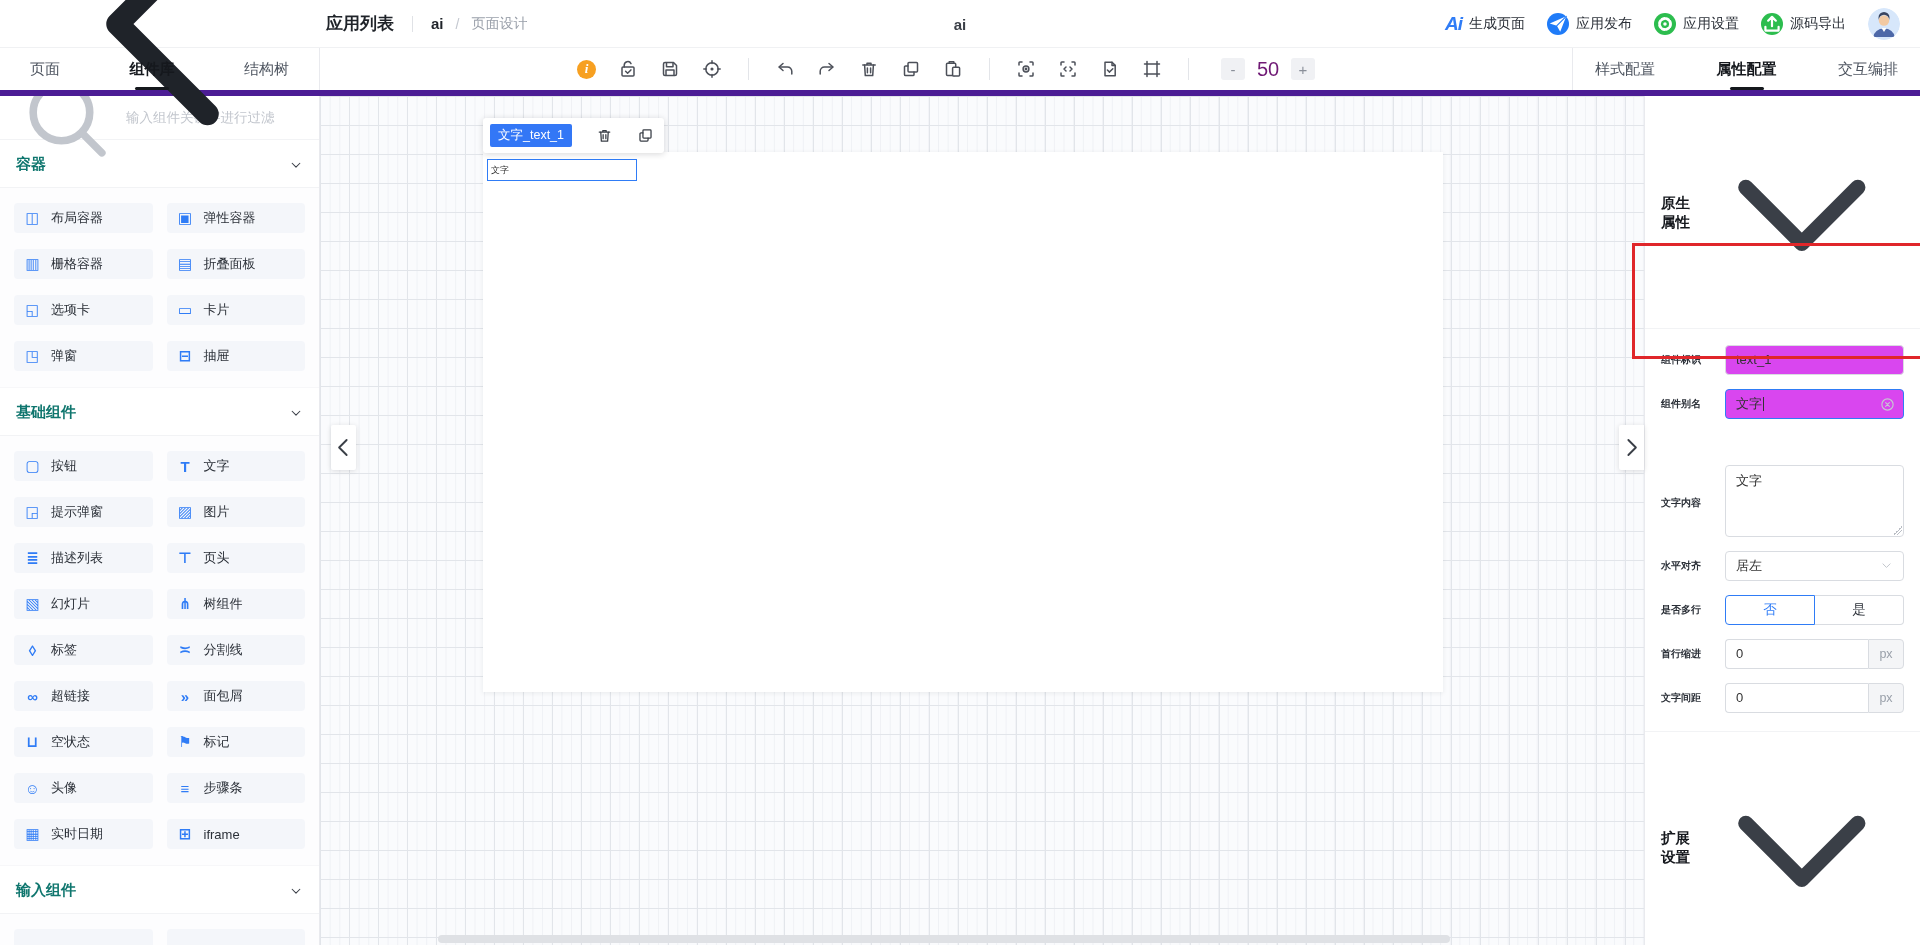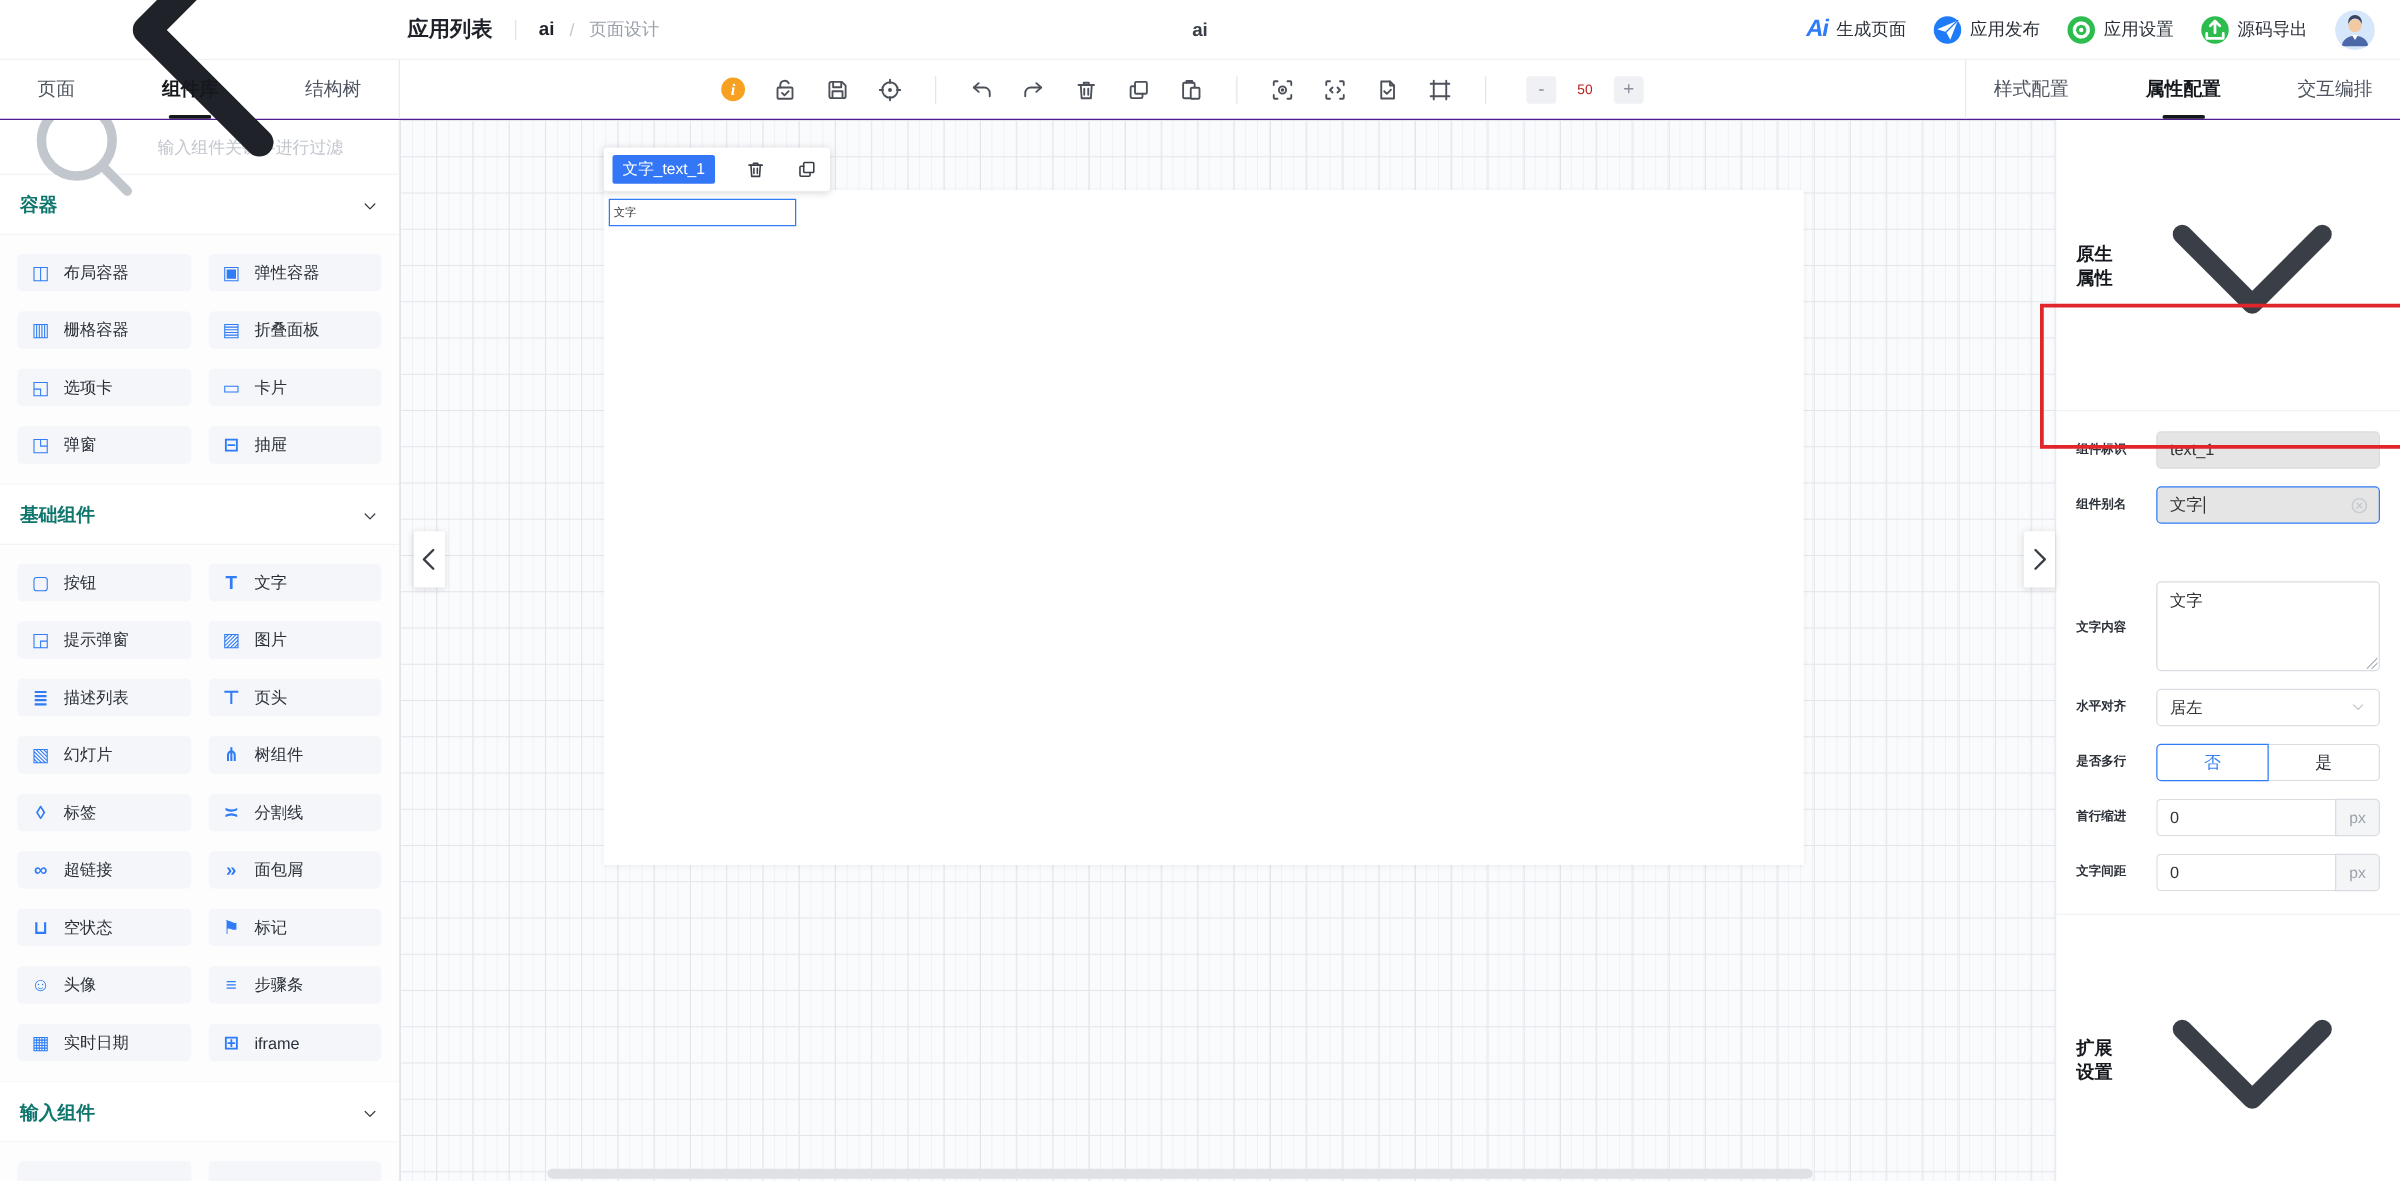--- a/index.html
+++ b/index.html
@@ -22,40 +22,40 @@
   .page-select .val { font-size:15px; font-weight:bold; color:#3a3f47;}
   .page-select .chev { position:absolute; right:8px; top:9px; color:#b8bcc4;}
   .hdr-right { display:flex; align-items:center; gap:22px;}
   .hdr-action { display:flex; align-items:center; gap:7px; font-size:14px; color:#2b3038; cursor:pointer;}
   .circle-ic { width:22px; height:22px; border-radius:50%; display:flex; align-items:center; justify-content:center;}
   .circle-ic svg { width:13px; height:13px;}
   .ai-logo { font-weight:bold; font-style:italic; font-size:19px; color:#2f7cf6; letter-spacing:-1px;}
   .avatar { width:32px; height:32px; border-radius:50%; overflow:hidden; cursor:pointer;}
 
   
-  .subbar { height:48px; display:flex; border-bottom:1px solid #4c1d95;}
+  .subbar { height:48px; display:flex; border-bottom:6px solid #4c1d95;}
   .subbar .zone-left { width:320px; border-right:1px solid #e9eaee; display:flex; align-items:stretch;
     justify-content:space-between; padding:0 30px;}
   .subbar .zone-right { width:348px; border-left:1px solid #e9eaee; display:flex; align-items:stretch;
     justify-content:space-between; padding:0 22px;}
   .subbar .zone-center { flex:1; display:flex; align-items:center; justify-content:center; gap:22px;}
   .ptab { display:flex; align-items:center; font-size:15px; color:#4e5awe; color:#4e5560; cursor:pointer; position:relative;}
   .ptab.active { color:#15181d; font-weight:bold;}
   .ptab.active::after { content:""; position:absolute; left:50%; transform:translateX(-50%);
     bottom:0; width:34px; height:3px; background:#15181d; border-radius:2px;}
   .tb-icon { width:20px; height:20px; color:#4c5059; cursor:pointer; display:flex; align-items:center; justify-content:center;}
   .tb-icon svg { width:19px; height:19px;}
   .tb-sep { width:1px; height:22px; background:#e3e5e9; margin:0 4px;}
   .info-dot { width:19px; height:19px; border-radius:50%; background:#f7a021; color:#fff;
     font-family:"Liberation Serif",serif; font-style:italic; font-weight:bold; font-size:13px;
     display:flex; align-items:center; justify-content:center; cursor:pointer;}
   .zoom-group { display:flex; align-items:center; gap:10px; margin-left:6px;}
   .zoom-btn { width:24px; height:22px; background:#f0f1f4; border-radius:3px; color:#8a8f99;
     font-size:15px; display:flex; align-items:center; justify-content:center; cursor:pointer;}
-  .zoom-val { font-size:11px; color:#b91c1c; min-width:26px; text-align:center;}
+  .zoom-val { font-size:20px; color:#701a75; min-width:26px; text-align:center;}
 
   
   .main { display:flex; height:849px;}
 
   
   .left-panel { width:320px; border-right:1px solid #e9eaee; background:#fff; overflow:hidden;}
   .search-row { height:44px; display:flex; align-items:center; gap:9px; padding:0 16px;
     border-bottom:1px solid #f2f3f5; color:#c2c6cd;}
   .search-row svg { width:15px; height:15px;}
   .search-row input { border:none; outline:none; flex:1; font-size:13.5px; color:#333;
@@ -106,21 +106,21 @@
   .rp-section-header .t { font-size:14.5px; font-weight:bold; color:#15181d;}
   .rp-section-header svg { width:14px; height:14px; color:#3a3f47;}
   .rp-fields { padding:16px 16px 4px;}
   .fld-row { display:flex; margin-bottom:14px; align-items:center;}
   .fld-row.top { align-items:center;margin-top:46px;}
   .fld-label { width:64px; flex:none; font-size:10px; font-weight:bold; color:#2b3038;
     padding-top:0; line-height:30px;}
   .fld-row.top .fld-label { line-height:18px; padding-top:5px;}
   .fld-ctrl { flex:1; min-width:0;}
   .inp { width:100%; height:30px; border:1px solid #d9dce1; border-radius:4px; padding:0 10px;
-    font-size:13px; color:#333; font-family:inherit; outline:none; background:#e5e5e5;
+    font-size:13px; color:#333; font-family:inherit; outline:none; background:#d946ef;
     display:flex; align-items:center;}
   .inp.focused { border-color:#2f7cf6; position:relative;}
   .caret { display:inline-block; width:1px; height:14px; background:#333; margin-left:1px; vertical-align:-2px;}
   .clear-ic { position:absolute; right:8px; top:7px; width:15px; height:15px; color:#c6cad1; cursor:pointer;}
   .clear-ic svg { width:15px; height:15px;}
   .ta-wrap { position:relative;}
   .ta { width:100%; height:72px; border:1px solid #d9dce1; border-radius:4px; padding:6px 10px;
     font-size:13px; color:#333; font-family:inherit; outline:none; resize:none; display:block;}
   .ta-grip { position:absolute; right:2px; bottom:2px; width:9px; height:9px; pointer-events:none;
     background:linear-gradient(135deg, transparent 50%, #b9bdc4 50%, #b9bdc4 57%, transparent 57%,

